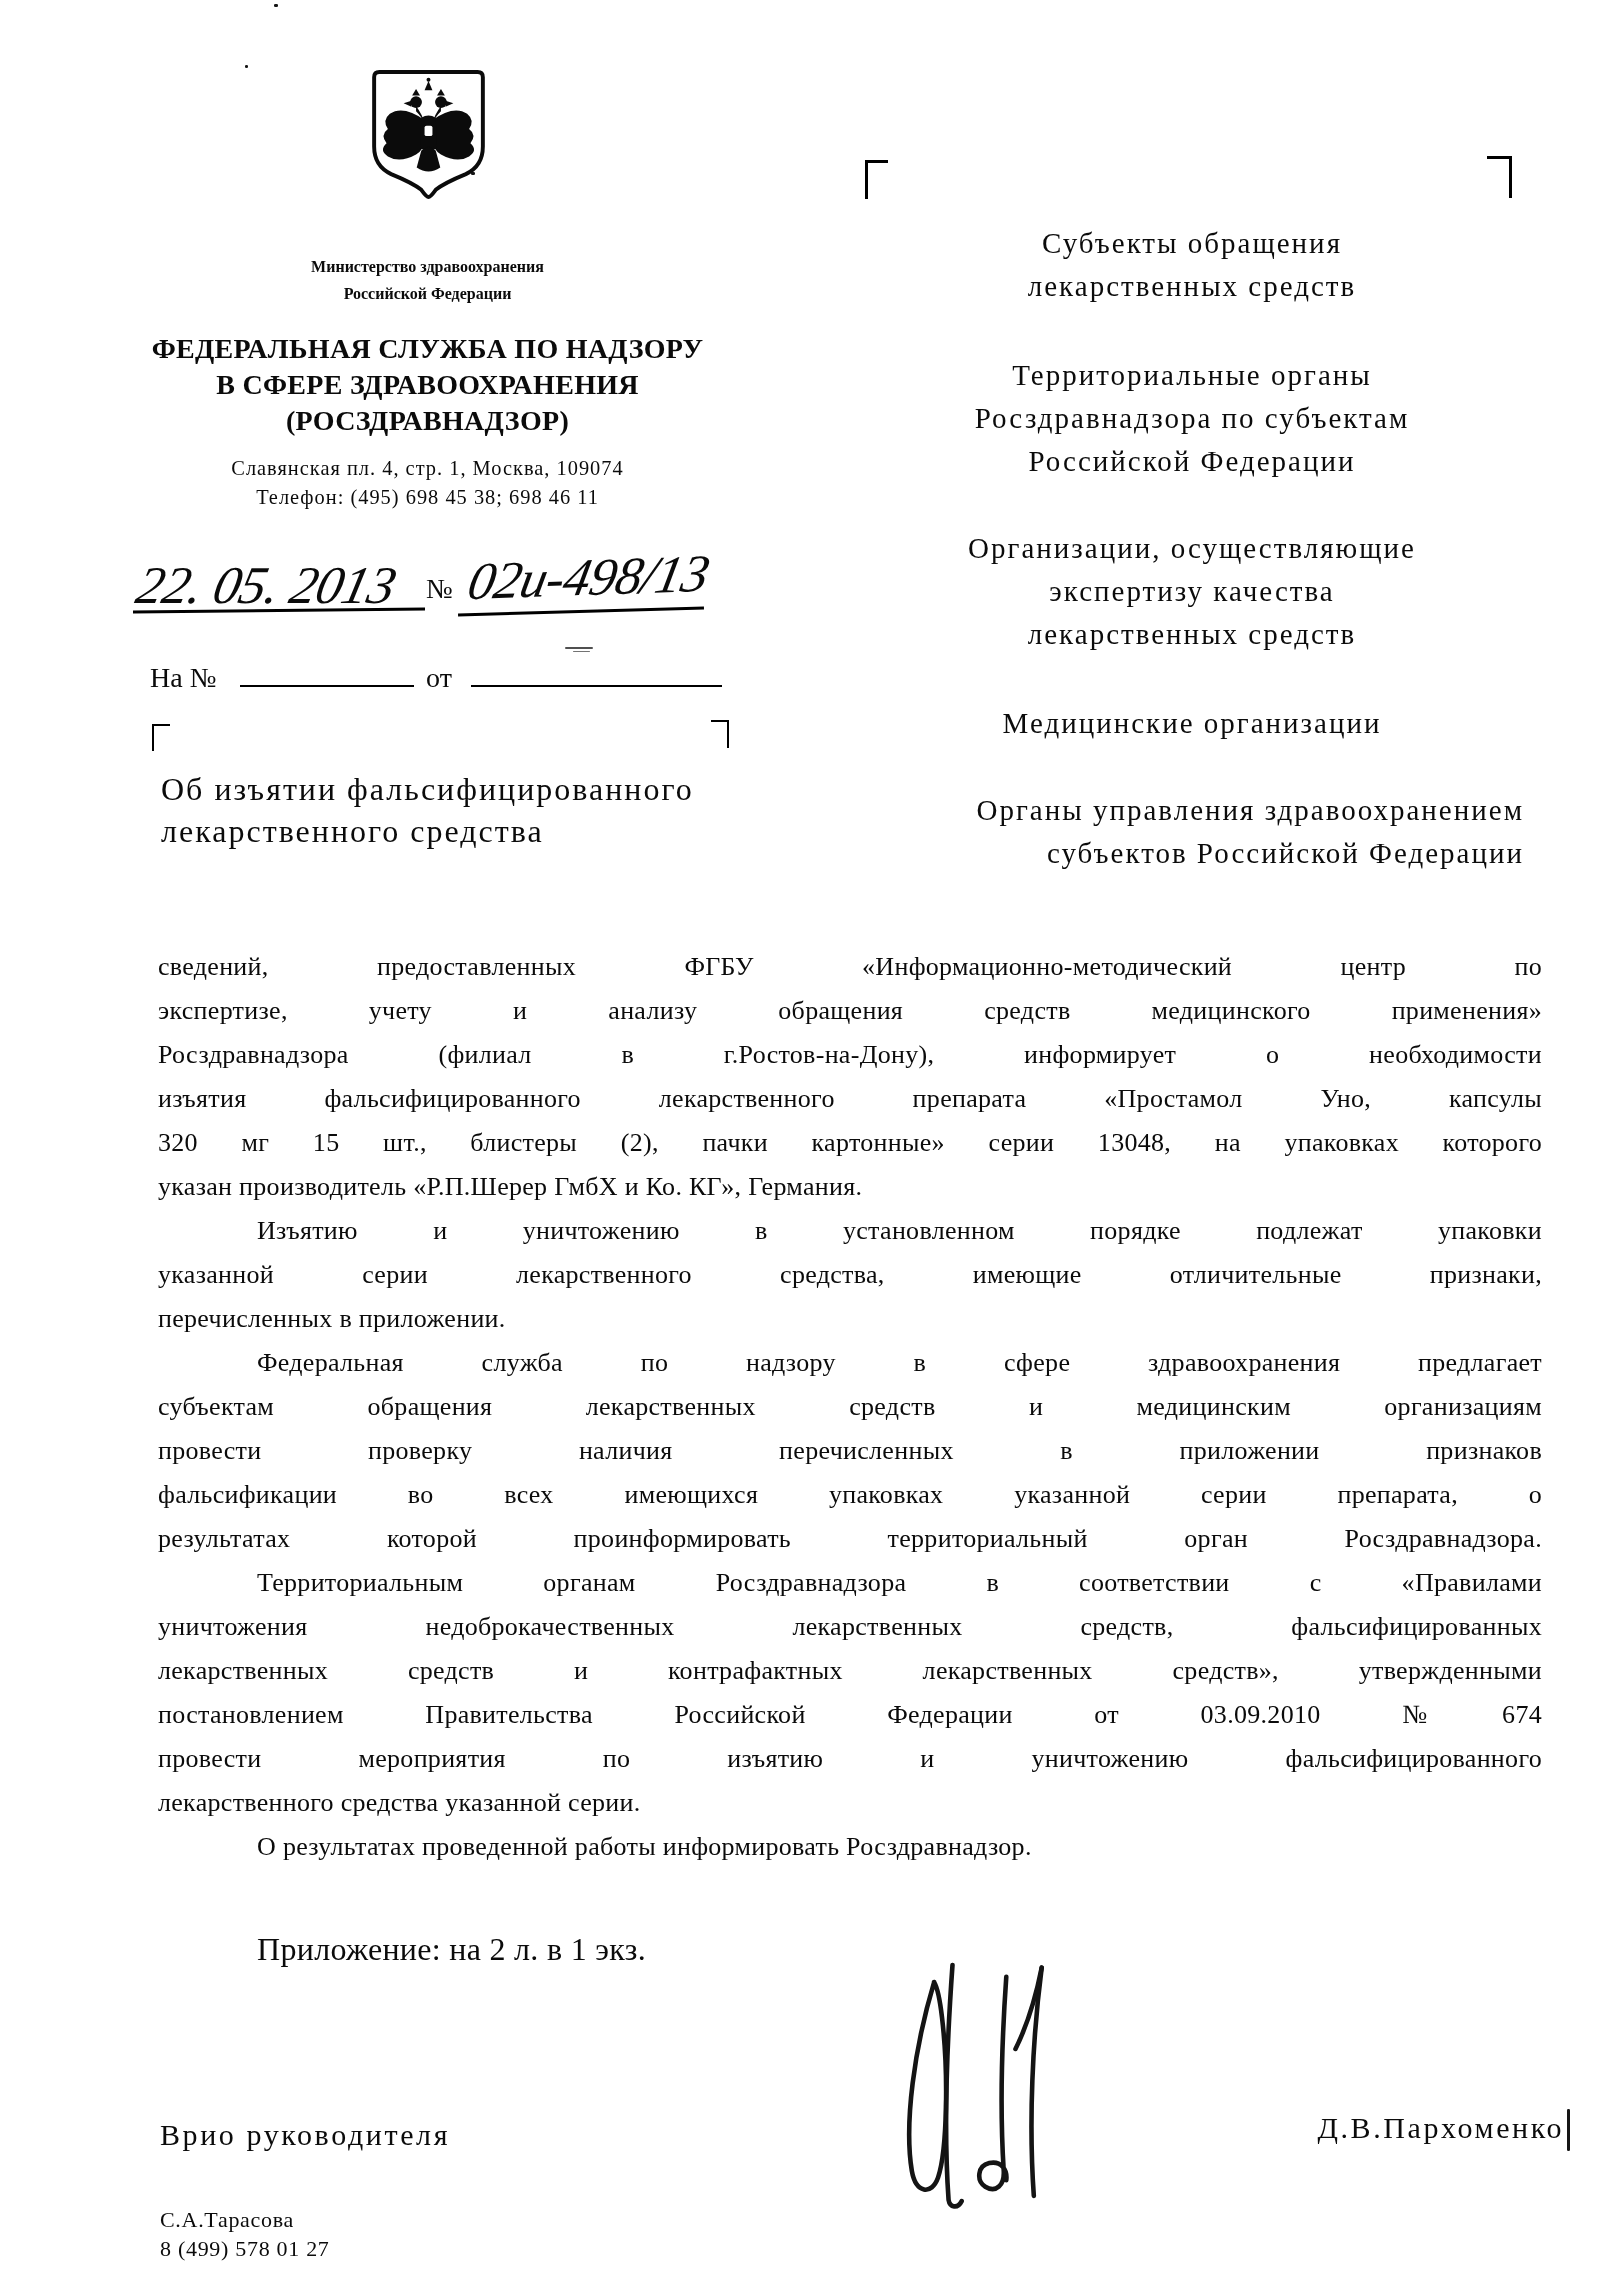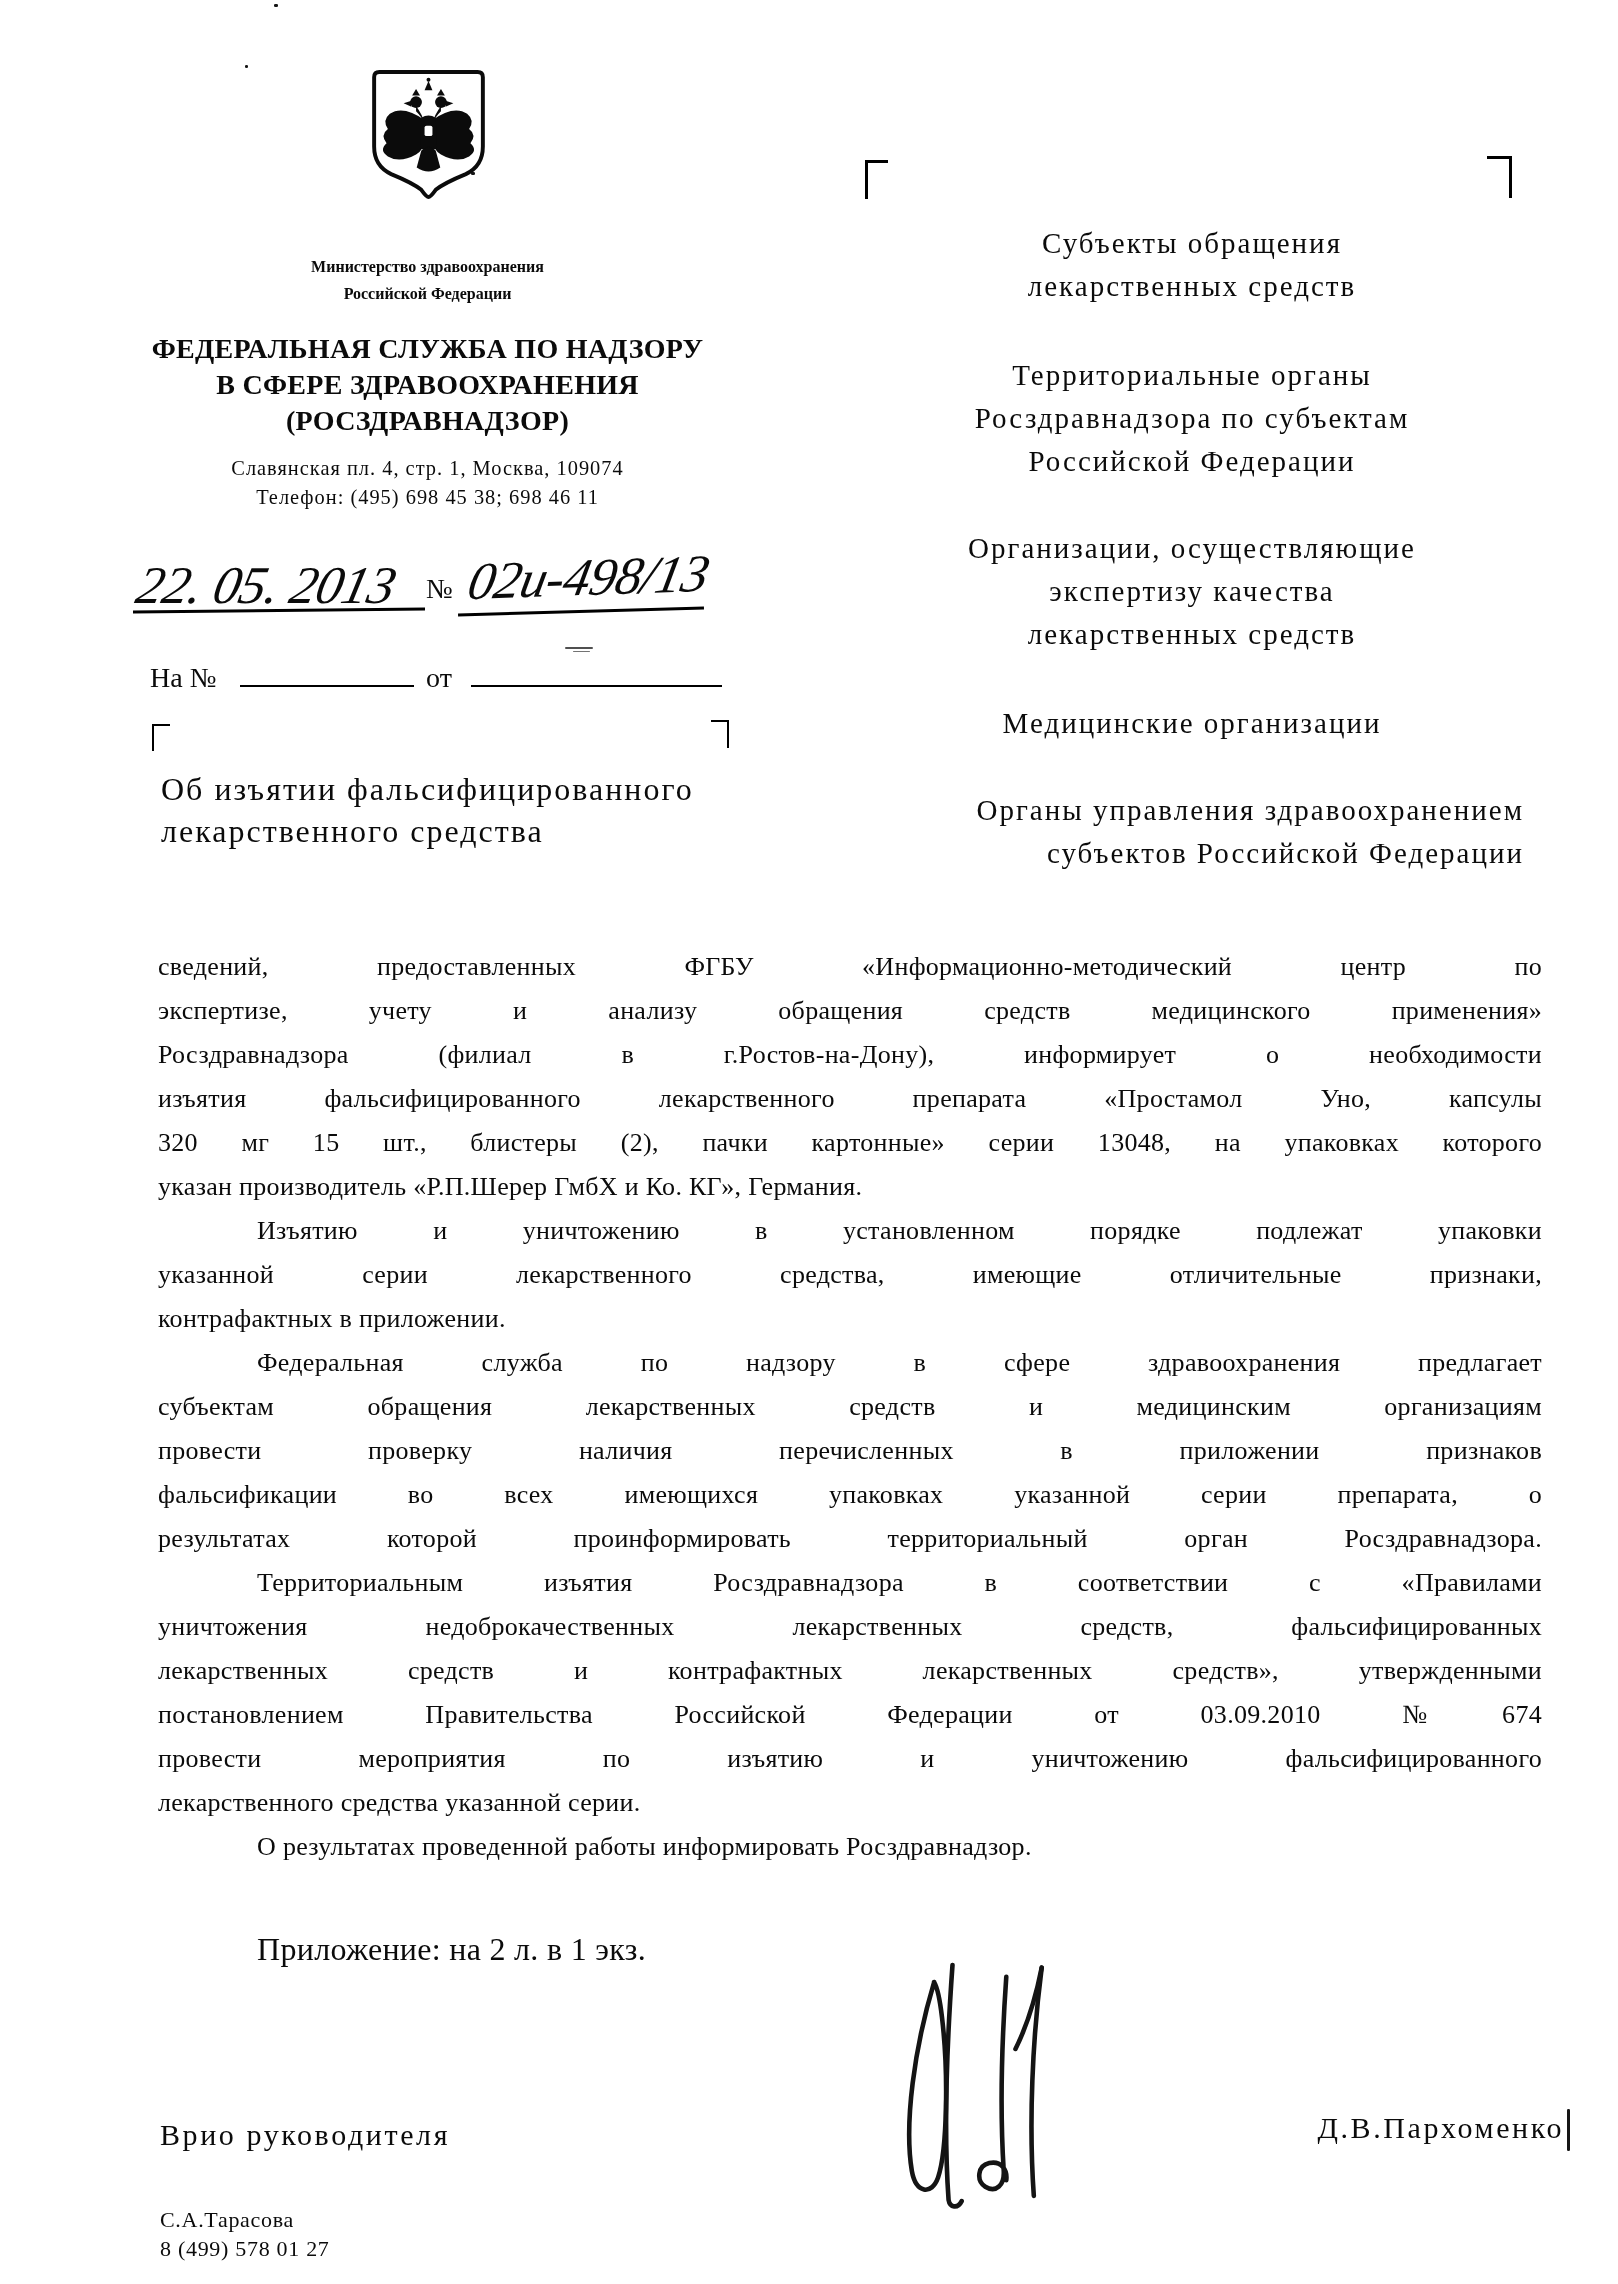--- a/index.html
+++ b/index.html
@@ -148,27 +148,27 @@
 
   <div class="abs" id="body">
     <div class="bl jl">сведений, предоставленных ФГБУ «Информационно-методический центр по</div>
     <div class="bl jl">экспертизе, учету и анализу обращения средств медицинского применения»</div>
     <div class="bl jl">Росздравнадзора (филиал в г.Ростов-на-Дону), информирует о необходимости</div>
     <div class="bl jl">изъятия фальсифицированного лекарственного препарата «Простамол Уно, капсулы</div>
     <div class="bl jl">320 мг 15 шт., блистеры (2), пачки картонные» серии 13048, на упаковках которого</div>
     <div class="bl">указан производитель «Р.П.Шерер ГмбХ и Ко. КГ», Германия.</div>
     <div class="bl jl ind">Изъятию и уничтожению в установленном порядке подлежат упаковки</div>
     <div class="bl jl">указанной серии лекарственного средства, имеющие отличительные признаки,</div>
-    <div class="bl">контрафактных в приложении.</div>
+    <div class="bl">перечисленных в приложении.</div>
     <div class="bl jl ind">Федеральная служба по надзору в сфере здравоохранения предлагает</div>
     <div class="bl jl">субъектам обращения лекарственных средств и медицинским организациям</div>
     <div class="bl jl">провести проверку наличия перечисленных в приложении признаков</div>
     <div class="bl jl">фальсификации во всех имеющихся упаковках указанной серии препарата, о</div>
     <div class="bl jl">результатах которой проинформировать территориальный орган Росздравнадзора.</div>
-    <div class="bl jl ind">Территориальным изъятия Росздравнадзора в соответствии с «Правилами</div>
+    <div class="bl jl ind">Территориальным органам Росздравнадзора в соответствии с «Правилами</div>
     <div class="bl jl">уничтожения недоброкачественных лекарственных средств, фальсифицированных</div>
     <div class="bl jl">лекарственных средств и контрафактных лекарственных средств», утвержденными</div>
     <div class="bl jl">постановлением Правительства Российской Федерации от 03.09.2010 №674</div>
     <div class="bl jl">провести мероприятия по изъятию и уничтожению фальсифицированного</div>
     <div class="bl">лекарственного средства указанной серии.</div>
     <div class="bl ind">О результатах проведенной работы информировать Росздравнадзор.</div>
   </div>
 
   <div class="abs" id="attach">Приложение: на 2 л. в 1 экз.</div>
 

